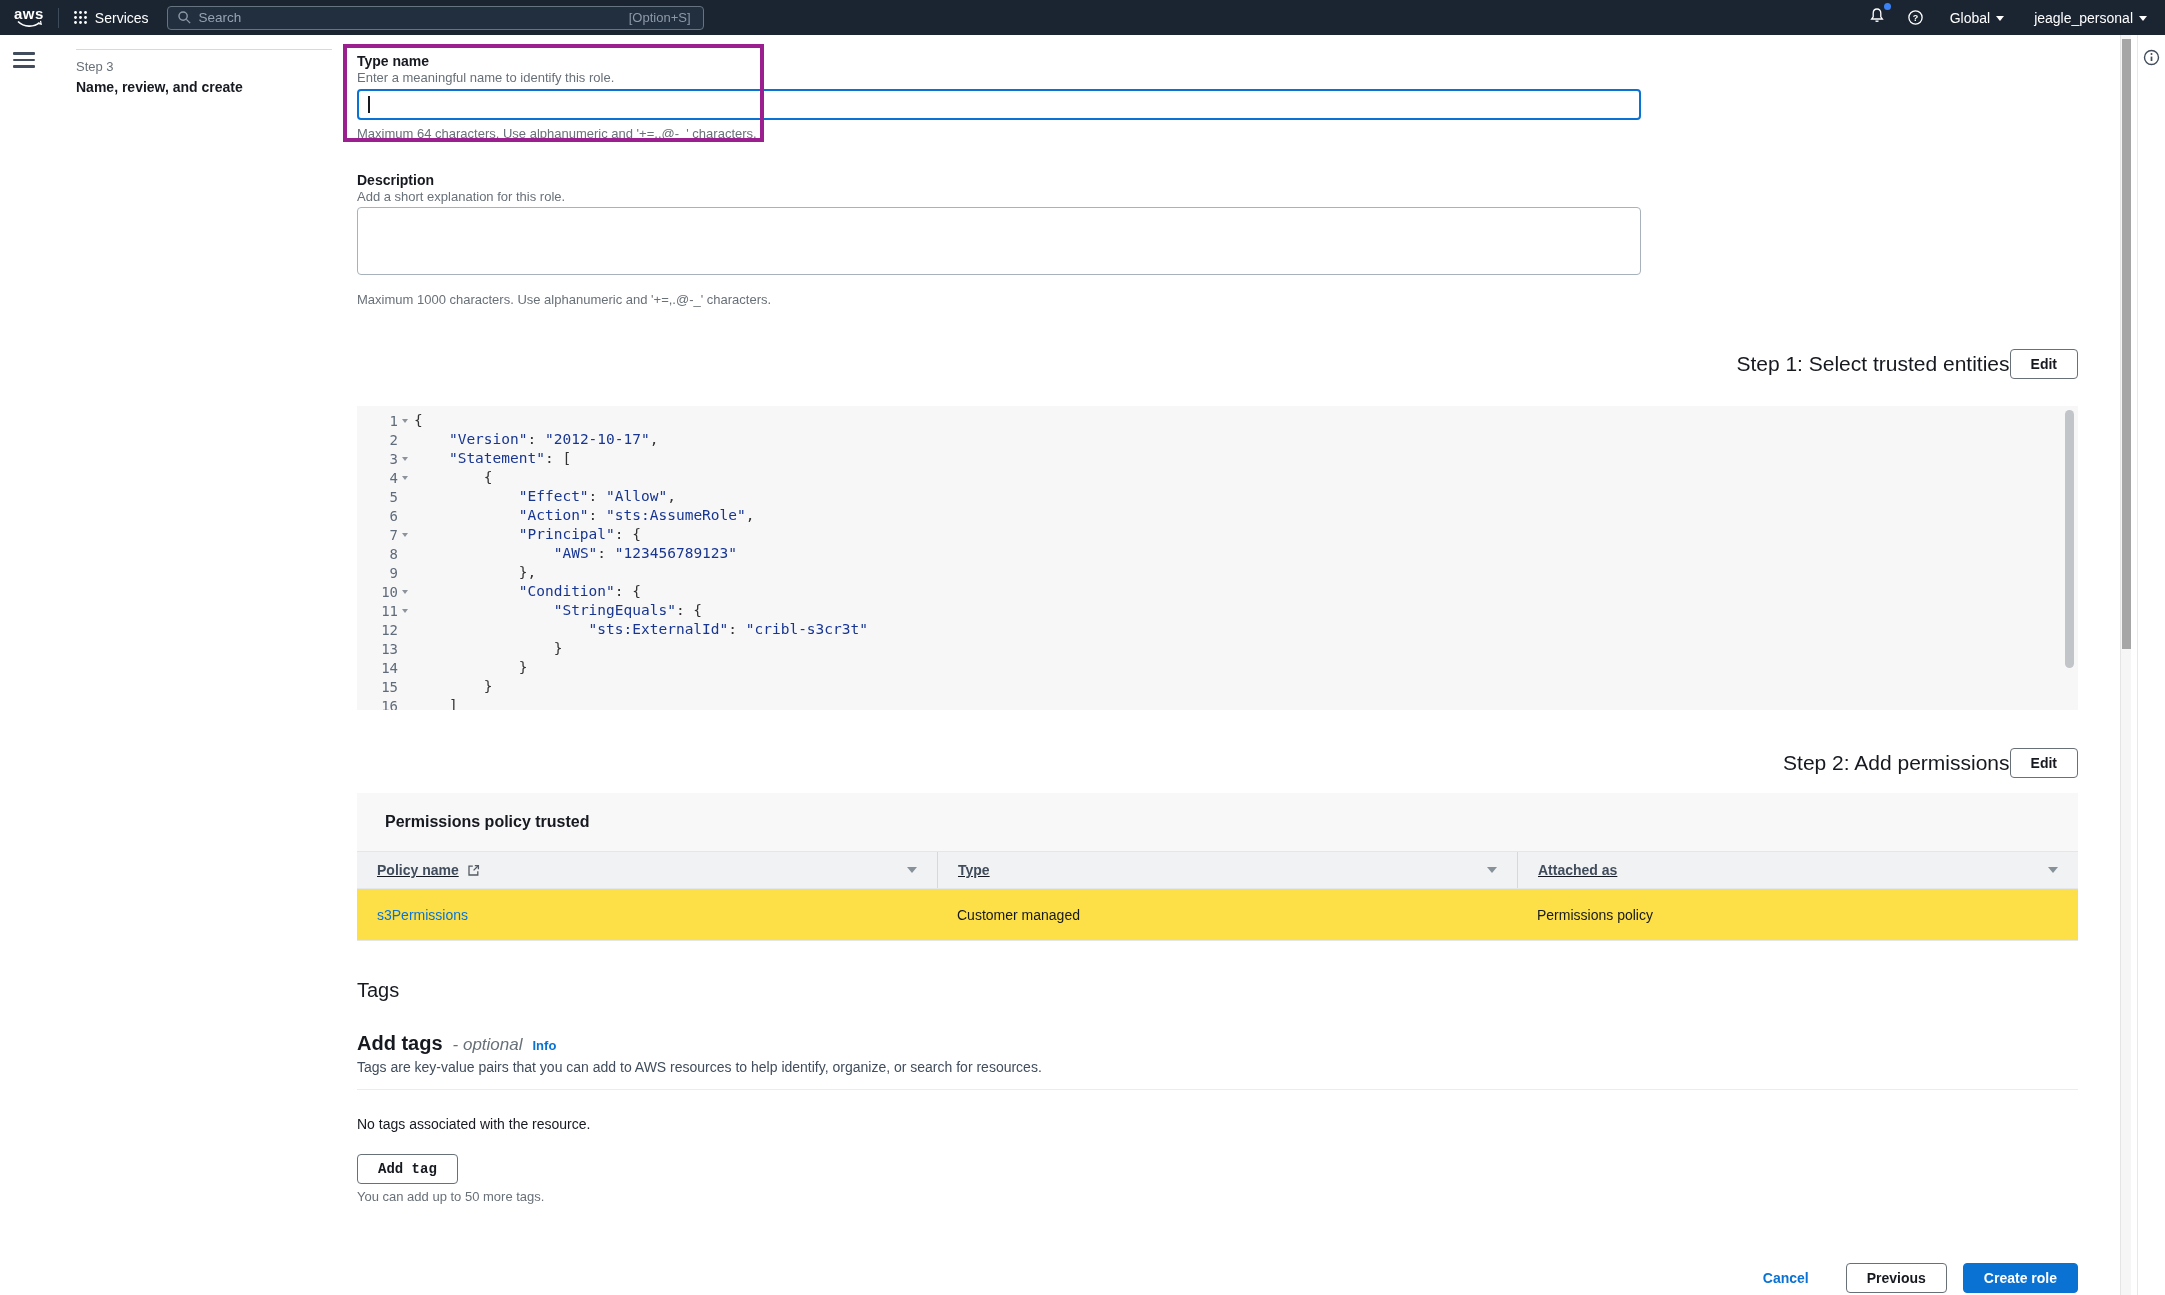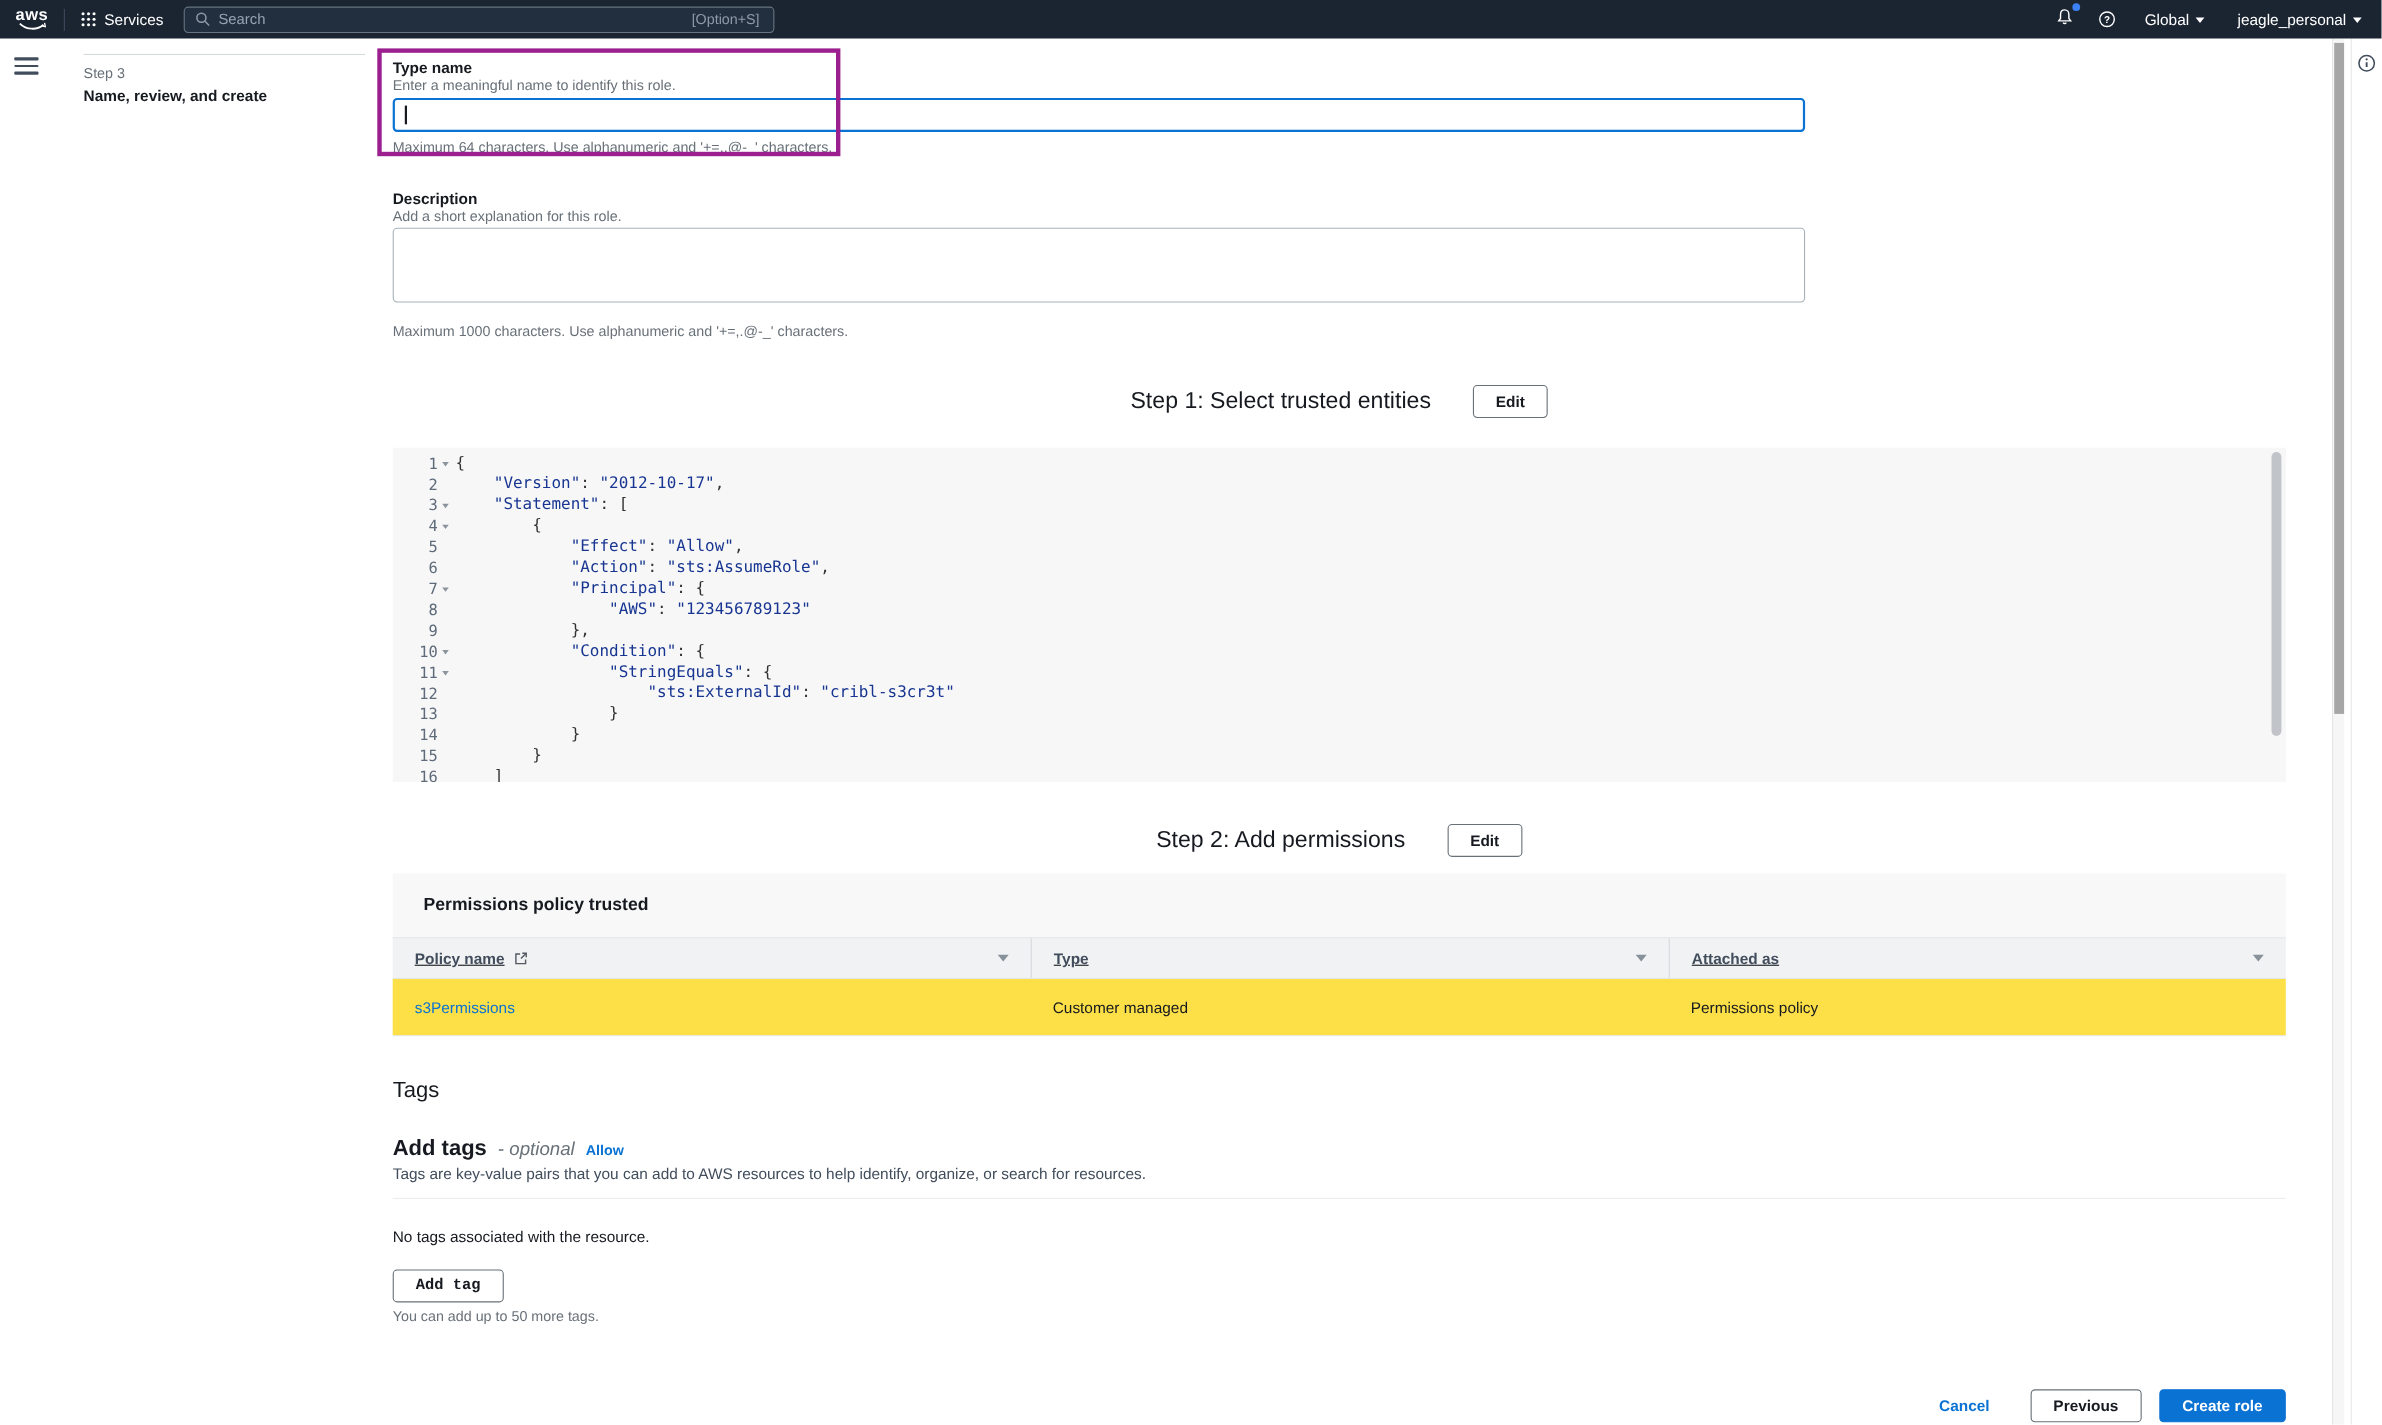--- a/index.html
+++ b/index.html
@@ -44,21 +44,21 @@
   .field-constraint { font-size:13px; color:#687078; line-height:16px; margin-top:6px; }
   .input-wrap { position:relative; margin-top:3px; width:1284px; }
   .text-input { width:1284px; height:31px; border:2px solid #0972d3; border-radius:4px; background:#fff;
     padding:0 9px; font-size:14px; font-family:inherit; outline:none; color:#16191f; }
   .caret { position:absolute; left:11px; top:7px; width:1.5px; height:17px; background:#16191f;
     animation:blink 1.2s step-end infinite; }
   @keyframes blink { 0%,60% { opacity:1; } 61%,100% { opacity:0; } }
   .textarea { margin-top:2px; width:1284px; height:68px; border:1px solid #a7b2ba; border-radius:4px;
     background:#fff; resize:none; font-family:inherit; font-size:14px; padding:6px 9px; outline:none; }
 
-  .section-head { margin-top:41px; display:flex; justify-content:center; align-items:center;gap:38px; }
+  .section-head { margin-top:41px; display:flex; justify-content:flex-end; align-items:center; }
   .section-head.step2 { margin-top:38px; }
   .section-title { font-size:21px; font-weight:400; color:#16191f; line-height:26px; }
   .btn { display:inline-flex; align-items:center; justify-content:center; font-family:inherit;
     font-weight:700; font-size:14px; background:#fff; border:1px solid #687078; color:#16191f;
     border-radius:4px; height:30px; padding:0 20px; cursor:pointer; }
   .btn-primary { background:#0972d3; border-color:#0972d3; color:#fff; }
 
   
   .code-editor { position:relative; margin-top:27px; width:1721px; height:304px; background:#f7f7f8;
     overflow:hidden; display:flex; padding-top:5px;
@@ -329,21 +329,21 @@
       <div class="td">Customer managed</div>
       <div class="td">Permissions policy</div>
     </div>
   </div>
 
   
   <div class="tags-title">Tags</div>
   <div class="addtags-row">
     <span class="addtags-title">Add tags</span>
     <span class="optional">- optional</span>
-    <a class="info-link">Allow</a>
+    <a class="info-link">Info</a>
   </div>
   <div class="tags-desc">Tags are key-value pairs that you can add to AWS resources to help identify, organize, or search for resources.</div>
   <div class="tags-divider"></div>
   <div class="empty-text">No tags associated with the resource.</div>
   <button class="btn addtag-btn">Add tag</button>
   <div class="limit-text">You can add up to 50 more tags.</div>
 
   
   <div class="footer">
     <a class="cancel-link">Cancel</a>

